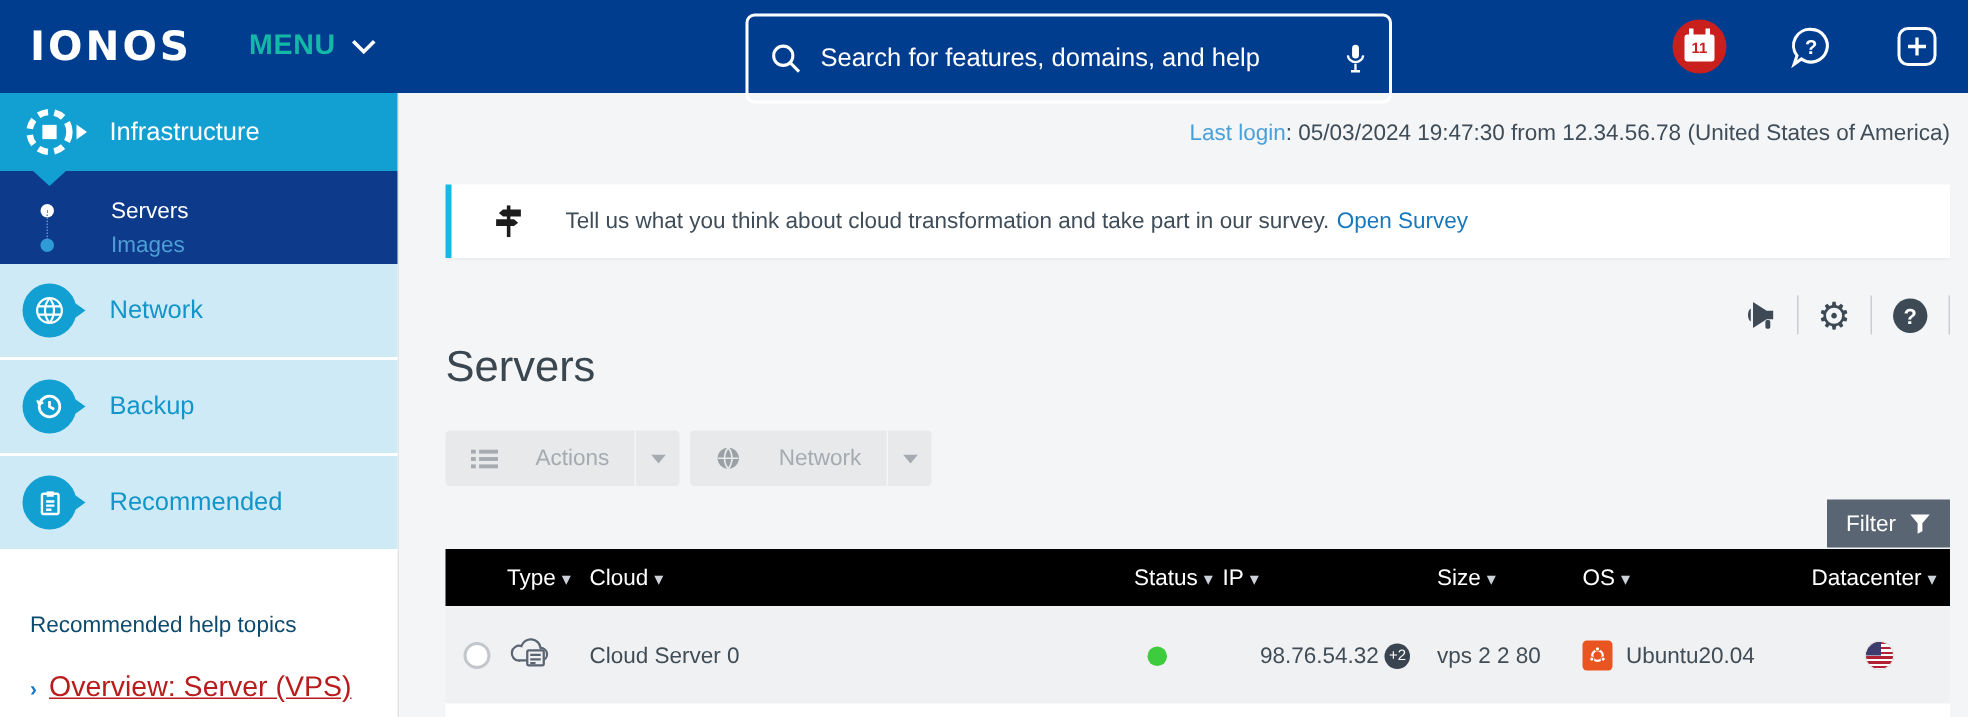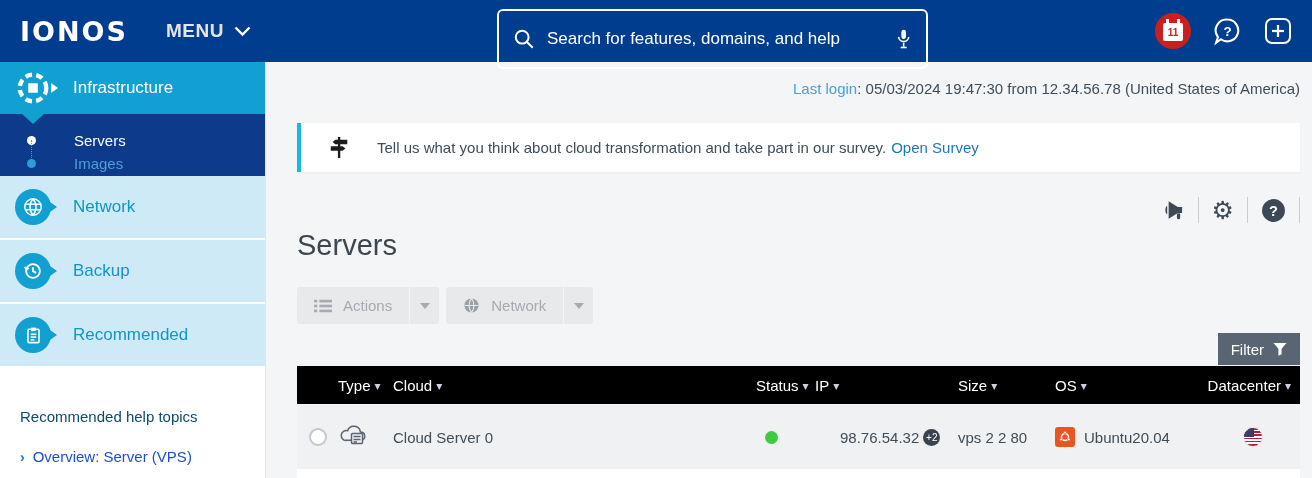--- a/index.html
+++ b/index.html
@@ -6,28 +6,28 @@
   html,body { width:1312px; height:478px; overflow:hidden;
     font-family:"Liberation Sans","DejaVu Sans",sans-serif; }
   #app { position:relative; width:1312px; height:478px; background:#f4f5f6; }
 
   
   .navbar { position:absolute; top:0; left:0; width:1312px; height:62px;
     background:#003d8f; display:flex; align-items:center; z-index:5; }
   .logo { color:#fff; font-weight:bold; font-size:27px; letter-spacing:2px;
     margin-left:20px; cursor:pointer; font-family:"DejaVu Sans",sans-serif; }
   .menu-btn { display:flex; align-items:center; gap:10px; margin-left:38px; cursor:pointer; }
-  .menu-btn span { color:#e5e5e5; font-weight:bold; font-size:19px; letter-spacing:.5px; }
+  .menu-btn span { color:#14b8a6; font-weight:bold; font-size:19px; letter-spacing:.5px; }
   .searchbox { position:absolute; left:497px; top:9px; width:431px; height:60px;
     border:2px solid #fff; border-radius:6px; display:flex; align-items:center; padding:0 14px; }
   .searchbox input { flex:1; background:transparent; border:none; outline:none;
     color:#fff; font-size:17px; margin-left:12px; font-family:inherit; }
   .searchbox input::placeholder { color:#fff; opacity:1; }
   .nav-icons { position:absolute; right:20px; top:0; height:62px; display:flex;
-    align-items:center; gap:22px; }
+    align-items:center; gap:42px; }
   .promo { width:36px; height:36px; border-radius:50%; background:#c9201d;
     position:relative; cursor:pointer; }
   .promo .cal { position:absolute; left:8px; right:8px; top:10px; bottom:8px;
     background:#fff; border-radius:2px; display:flex; align-items:flex-end; justify-content:center; }
   .promo .cal::before, .promo .cal::after { content:""; position:absolute; top:-4px;
     width:3px; height:5px; background:#fff; }
   .promo .cal::before { left:3px; } .promo .cal::after { right:3px; }
   .promo .cal span { color:#c9201d; font-size:10px; font-weight:bold; line-height:1;
     padding-bottom:3px; }
   .nav-ic { cursor:pointer; display:flex; align-items:center; }
@@ -60,42 +60,42 @@
   .sub-item .bullet { width:9px; height:9px; border-radius:50%; margin-left:27px; }
   .sub-item .sub-label { margin-left:38px; font-size:15px; }
   .sub-active .bullet { background:#fff; }
   .sub-active .sub-label { color:#fff; }
   .sub-idle .bullet { background:#2e9ad6; }
   .sub-idle .sub-label { color:#4d9fd6; }
   .help-area { padding:40px 20px 0 20px; }
   .help-heading { color:#0c4a6e; font-size:15px; }
   .help-link { display:flex; align-items:center; gap:8px; margin-top:23px; cursor:pointer; }
   .help-link .chev { color:#1878be; font-size:14px; font-weight:bold; }
-  .help-link .txt { color:#1d4ed8; font-size:15px; }
+  .help-link .txt { color:#b91c1c; font-size:19px;text-decoration:underline; }
 
   
   .main { position:absolute; top:62px; left:267px; right:0; bottom:0;
     background:#f4f5f6; padding:0 12px 0 30px; }
   .last-login { margin-top:18px; text-align:right; font-size:15px; color:#3f4d59; }
   .last-login .ll-link { color:#4aa0d8; cursor:pointer; }
   .banner { margin-top:26px; height:49px; background:#fff; border-left:4px solid #17b8e4;
     display:flex; align-items:center; padding-left:27px; box-shadow:0 1px 2px rgba(0,0,0,.04); }
   .banner .btxt { margin-left:27px; font-size:15px; color:#3f4d59; }
   .banner .blink { color:#1878be; cursor:pointer; margin-left:5px; font-size:15px; }
   .icons-row { margin-top:24px; display:flex; justify-content:flex-end; align-items:center;
     gap:13px; height:28px; }
   .icons-row .divider { width:1px; height:26px; background:#c9cdd1; }
   .tool-ic { cursor:pointer; display:flex; align-items:center; color:#3d4a55; }
   .gear-glyph { font-size:25px; line-height:1; color:#3d4a55;
     font-family:"DejaVu Sans",sans-serif; }
   h1.page-title { margin-top:5px; font-size:29px; font-weight:400; color:#3a4650; }
   .btn-row { margin-top:25px; display:flex; gap:7px; }
   .split { display:flex; }
   .btn-main { background:#e7e9ea; color:#a5abb1; height:37px; padding:0 17px;
-    font-size:15px; display:flex; align-items:center; gap:11px;
+    font-size:15px; display:flex; align-items:center; gap:25px;
     border-radius:3px 0 0 3px; cursor:default; }
   .btn-arrow { background:#e7e9ea; width:29px; height:37px; margin-left:1px;
     border-radius:0 3px 3px 0; display:flex; align-items:center; justify-content:center;
     color:#a5abb1; cursor:default; }
   .filter-row { margin-top:9px; display:flex; justify-content:flex-end; }
   .filter-btn { background:#5a6573; color:#fff; height:32px; padding:0 13px;
     display:flex; align-items:center; gap:9px; font-size:15px; cursor:pointer; }
   .thead { margin-top:1px; height:38px; background:#000000; display:grid;
     grid-template-columns:41px 55px 1fr 59px 143px 97px 150px 95px;
     align-items:center; color:#fff; font-size:15px; }

